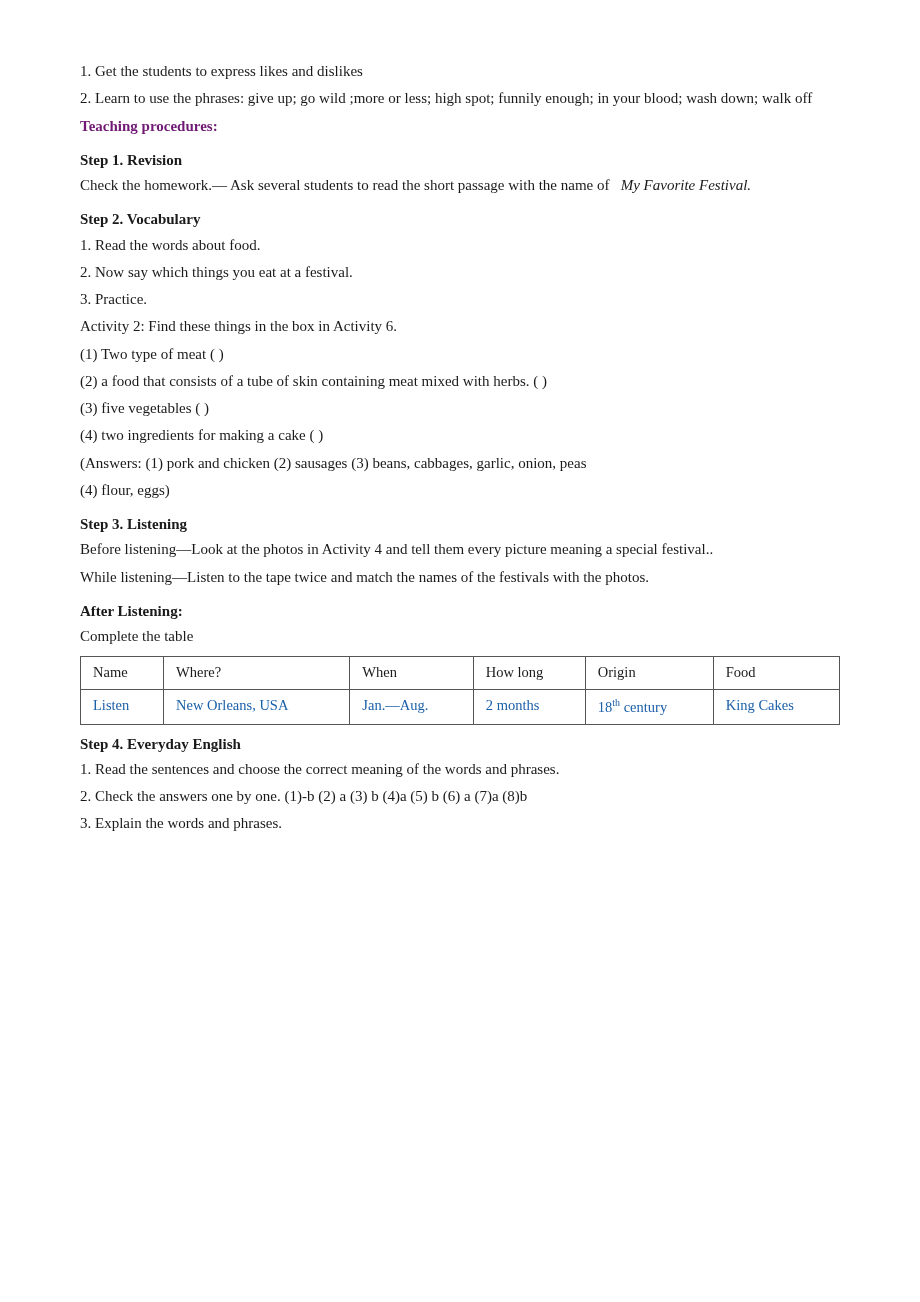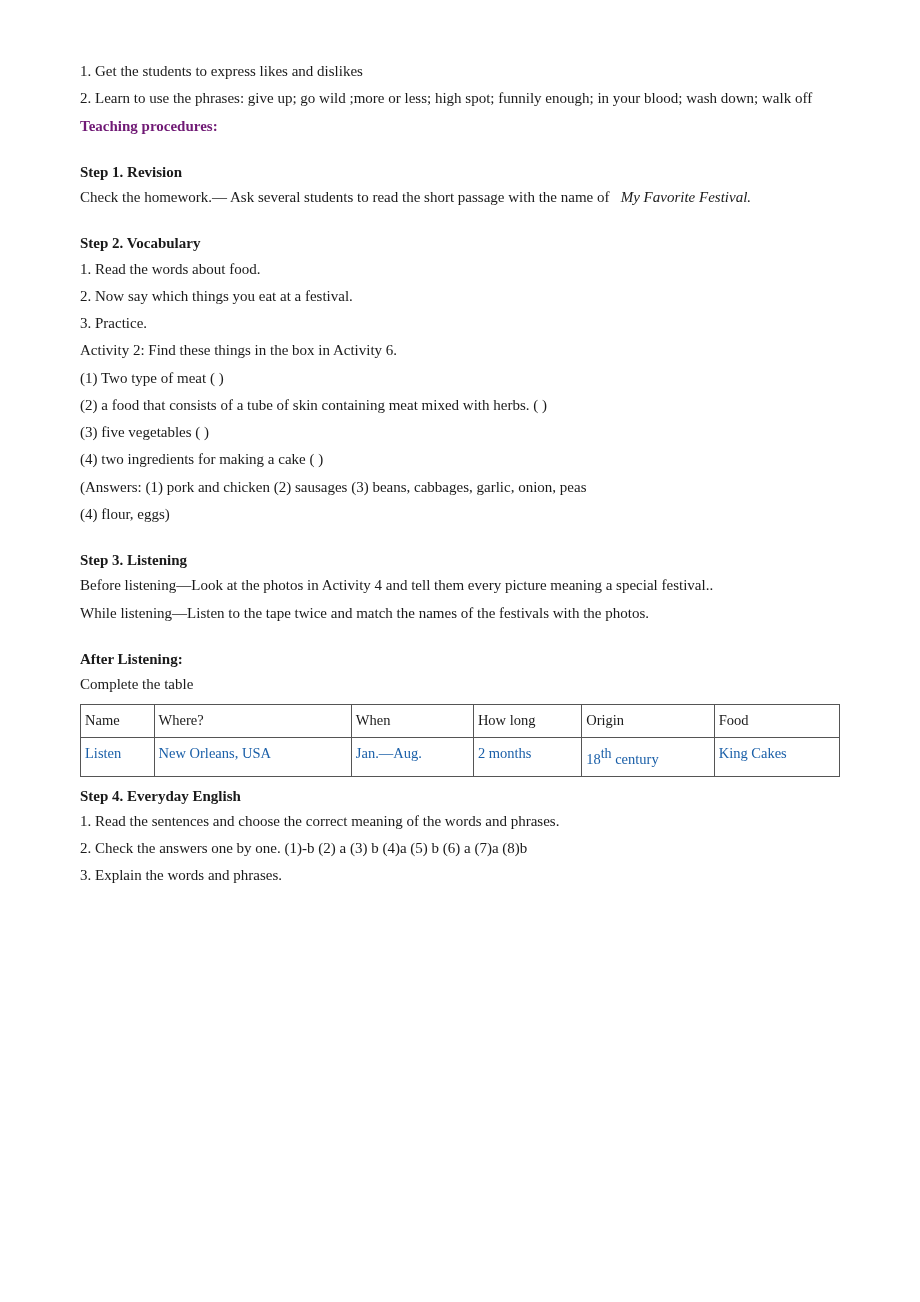--- a/index.html
+++ b/index.html
@@ -25,42 +25,42 @@
       font-weight: bold;
     }
     .blue {
       color: #1a5fa8;
     }
     .italic {
       font-style: italic;
     }
     .section-title {
       font-weight: bold;
-      margin-top: 23px;
+      margin-top: 11px;
       margin-bottom: 2px;
       line-height: 1.55;
     }
     table {
       border-collapse: collapse;
       width: 100%;
       margin-top: 8px;
       margin-bottom: 8px;
     }
     table td, table th {
       border: 1px solid #555;
-      padding: 5px 4px;
+      padding: 5px 12px;
       vertical-align: top;
       font-size: 14.5px;
       line-height: 1.5;
     }
     table thead td {
       font-weight: normal;
     }
     sup {
-      font-size: 14px;
+      font-size: 10px;
     }
   </style>
 </head>
 <body>
 
 <div class="line">
   <span>1. Get the students to express likes and dislikes</span>
 </div>
 
 <div class="line">

